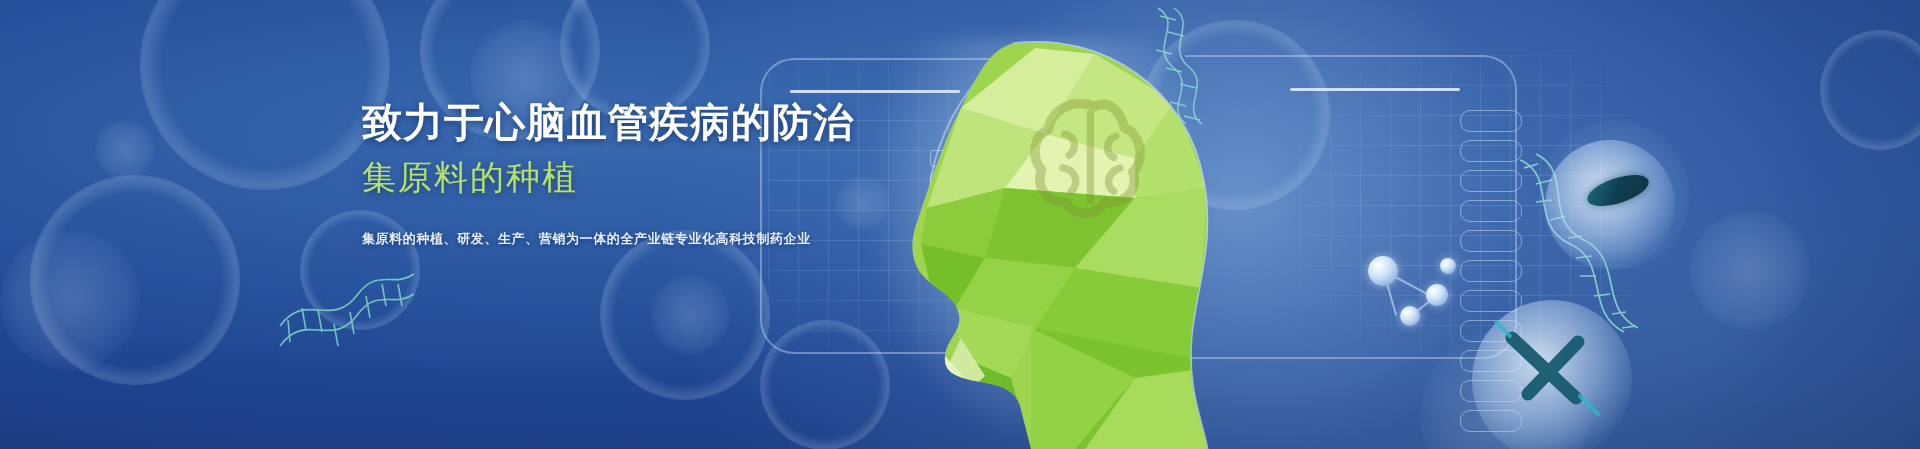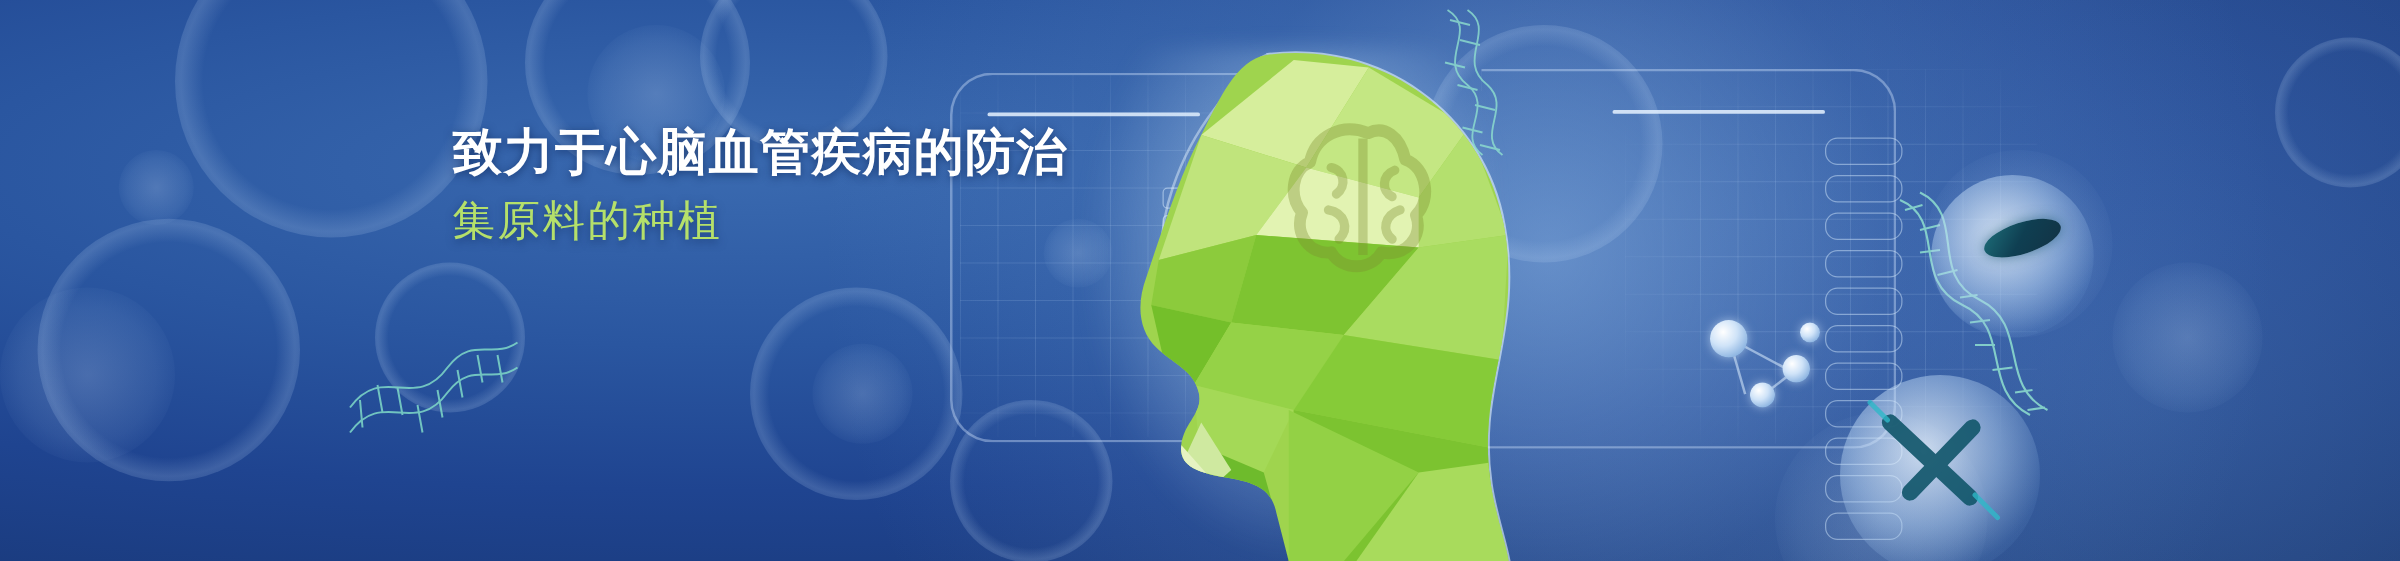--- a/index.html
+++ b/index.html
@@ -244,15 +244,16 @@
     <div class="molecule-link" style="left:52px;top:74px;width:40px;transform:rotate(-38deg);"></div>
     <div class="molecule-dot" style="left:8px;top:16px;width:30px;height:30px;"></div>
     <div class="molecule-dot" style="left:66px;top:44px;width:22px;height:22px;"></div>
     <div class="molecule-dot" style="left:40px;top:66px;width:20px;height:20px;"></div>
     <div class="molecule-dot" style="left:80px;top:18px;width:16px;height:16px;"></div>
   </div>
 
   <div id="copy">
     <div id="line1">致力于心脑血管疾病的防治</div>
     <div id="line2">集原料的种植</div>
+    <div id="line3">集原料的种植、研发、生产、营销为一体的全产业链专业化高科技制药企业</div>
   </div>
 
 </div>
 
 </body></html>

